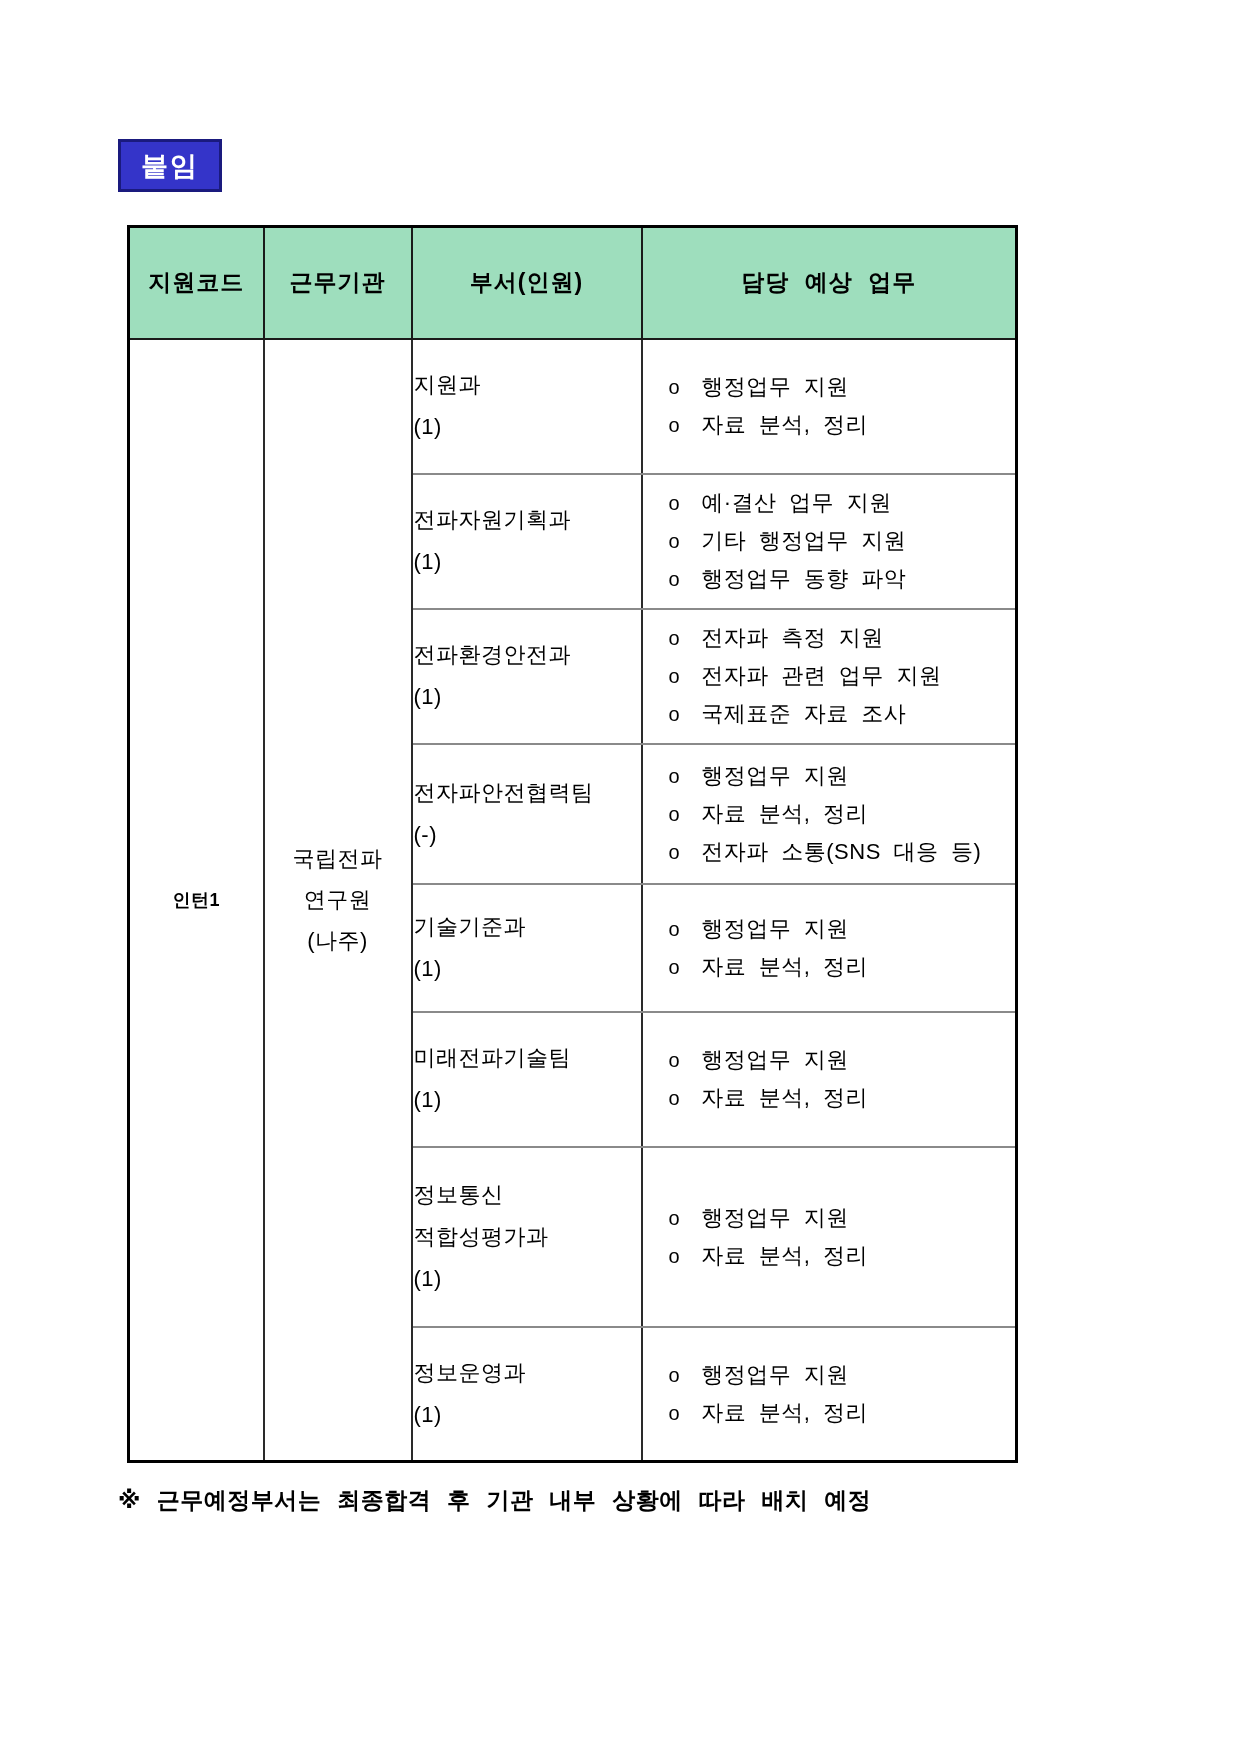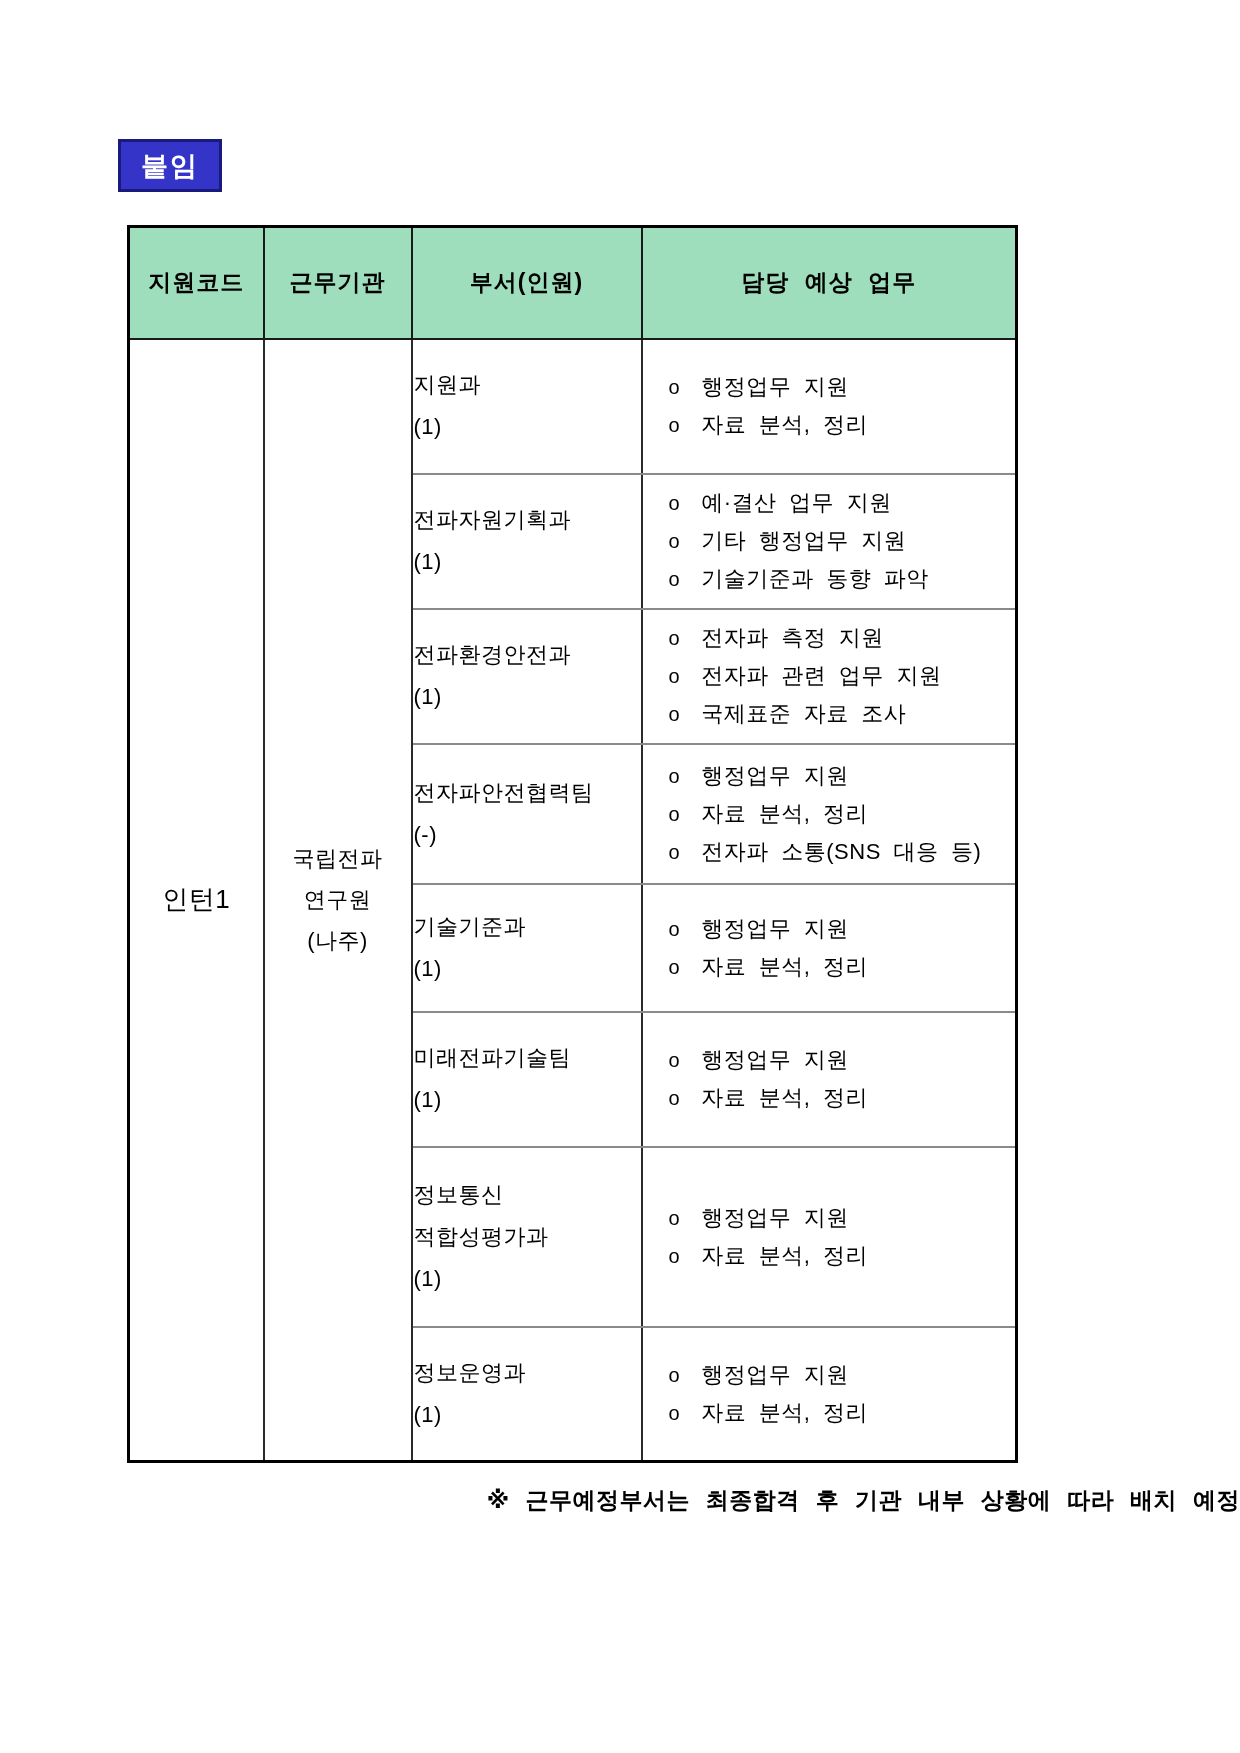--- a/index.html
+++ b/index.html
@@ -88,22 +88,22 @@
     font-size:22px;
     vertical-align:middle;
   }
   tbody tr:first-child td{border-top:2px solid #1a1a1a;}
   tbody tr{height:135px;}
   tbody tr:nth-child(4){height:140px;padding-left:34px;}
   tbody tr:nth-child(5){height:128px;}
   tbody tr:nth-child(7){height:180px;}
   td.code-cell{
     text-align:center;
-    font-weight:normal;
-    font-size:26px;
+    font-weight:bold;
+    font-size:18px;
     letter-spacing:0.5px;
   }
   td.org-cell{
     text-align:center;
     line-height:41px;
     letter-spacing:0.5px;
   }
   td.dept-cell{
     text-align:left;
     line-height:42px;
@@ -125,21 +125,20 @@
     margin-right:21px;
     font-size:20px;
   }
   
   .footnote{
     margin:22px 0 0 118px;
     font-size:23px;
     font-weight:bold;
     letter-spacing:0.5px;
     word-spacing:9px;
-    text-align:right;
   }
 </style>
 </head>
 <body>
 
 <div class="page">
 
   <div class="doc-header">
     <div class="badge">
       <span>붙임</span>
@@ -195,21 +194,21 @@
             <div class="task-line">
               <span class="marker">o</span>
               <span>예·결산 업무 지원</span>
             </div>
             <div class="task-line">
               <span class="marker">o</span>
               <span>기타 행정업무 지원</span>
             </div>
             <div class="task-line">
               <span class="marker">o</span>
-              <span>기술기준과 동향 파악</span>
+              <span>행정업무 동향 파악</span>
             </div>
           </td>
         </tr>
         <tr>
           <td class="dept-cell">
             <div>전파환경안전과</div>
             <div>(1)</div>
           </td>
           <td class="task-cell">
             <div class="task-line">

